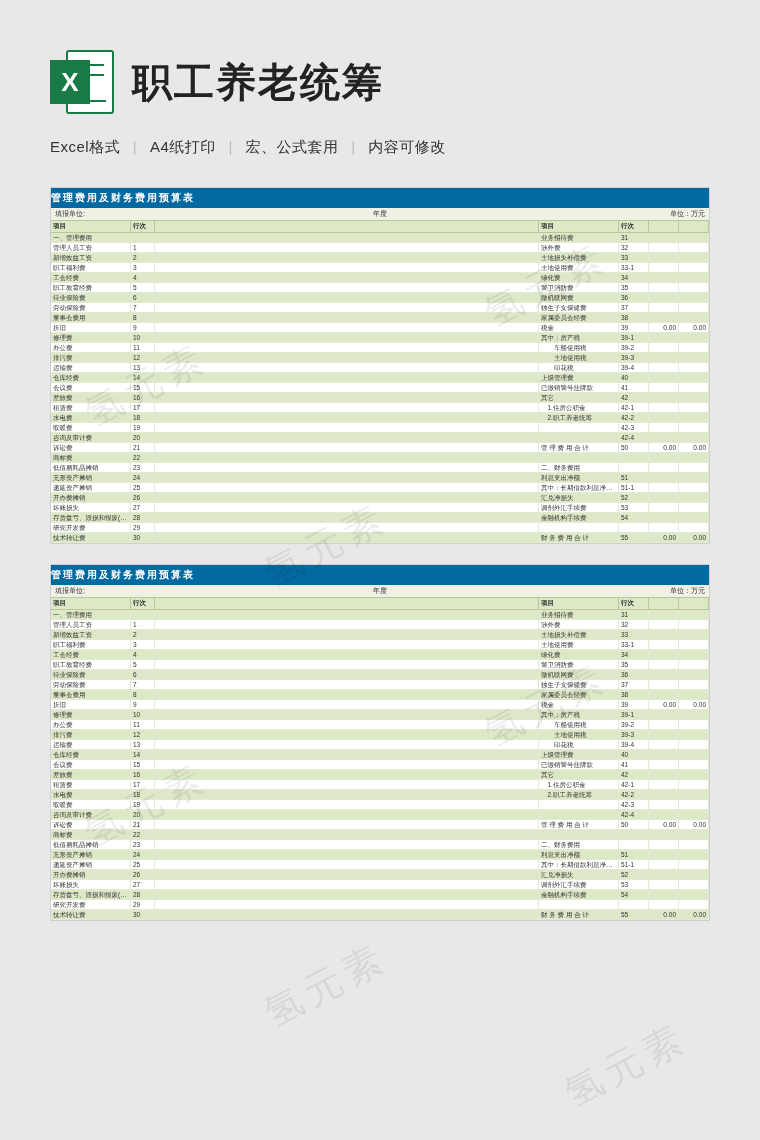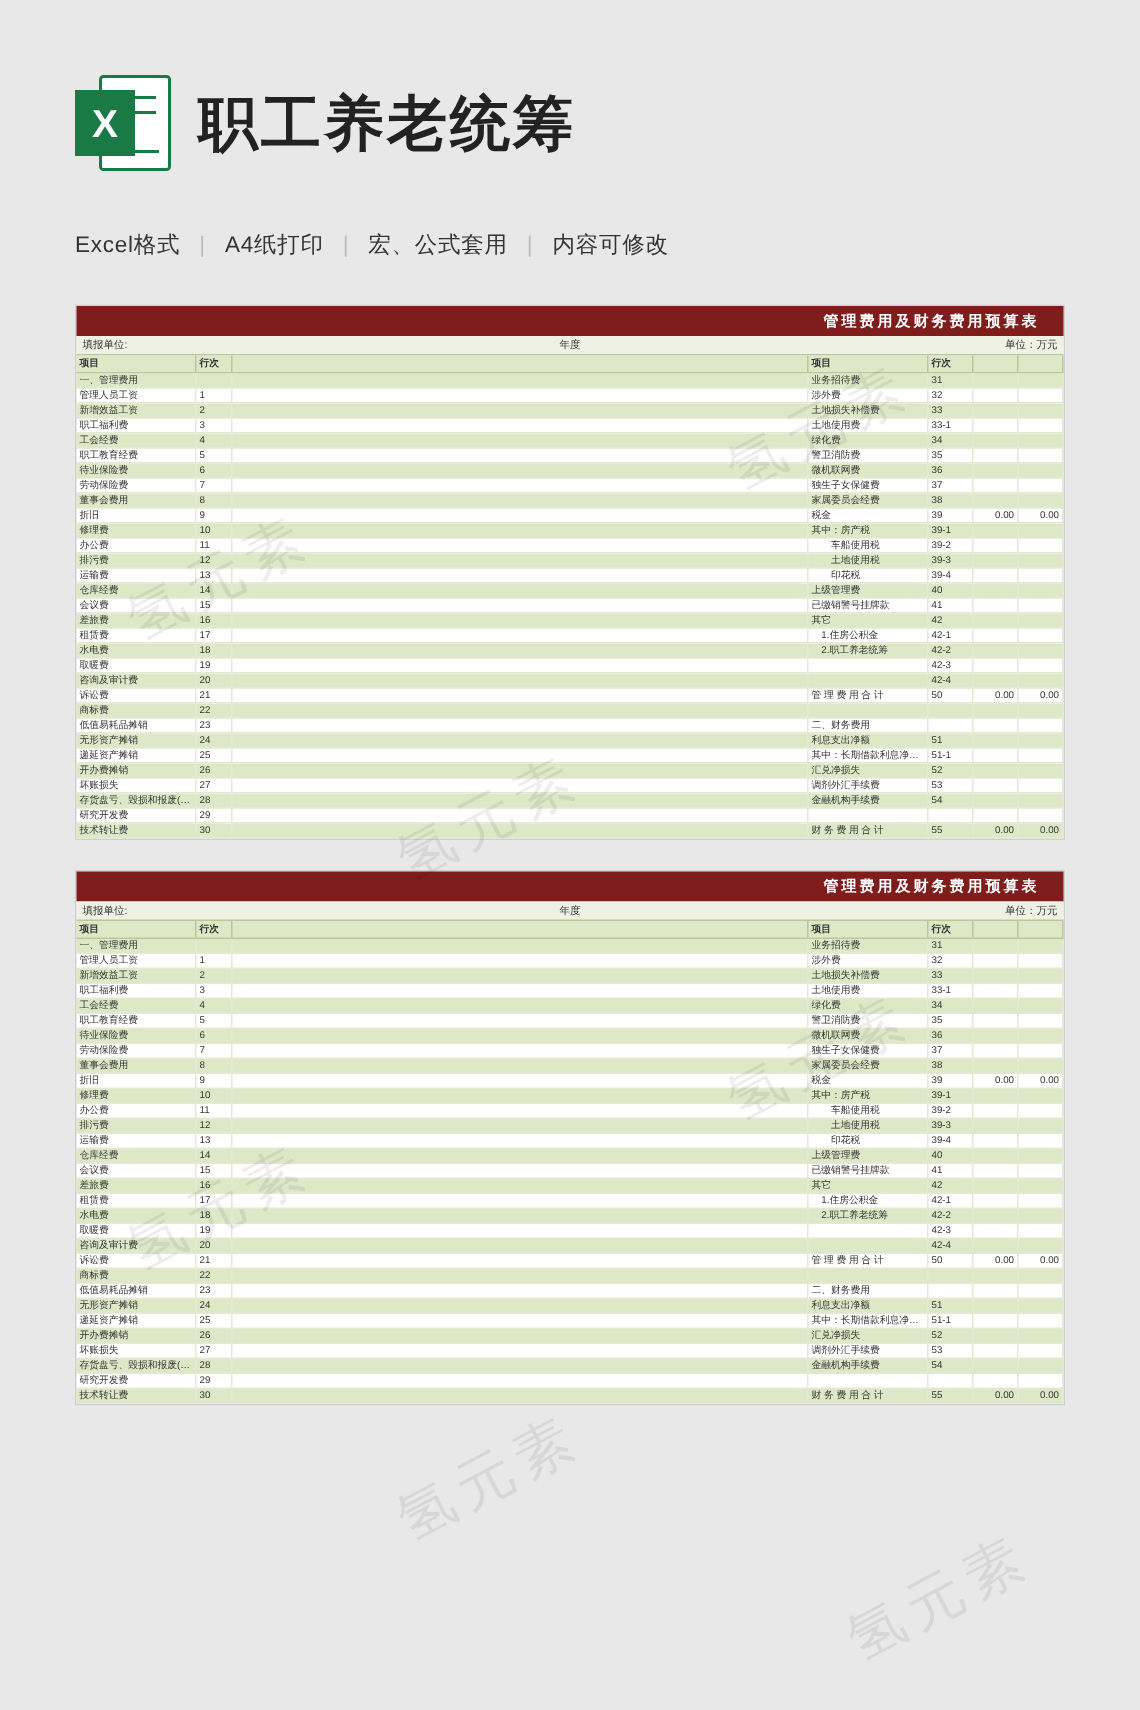--- a/index.html
+++ b/index.html
@@ -42,37 +42,37 @@
     display:flex;align-items:center;justify-content:center;
   }
   .x-icon .front span {
     color:#fff; font-weight:bold; font-size:26px; font-family: Arial;
   }
   .title-main {
     font-size: 40px; font-weight: 800; color: #222; letter-spacing: 2px;
   }
   .subline {
     padding: 0 50px 20px 50px;
-    font-size: 15px; color: #333; letter-spacing: 0.5px; margin-top: 16px;
+    font-size: 15px; color: #333; letter-spacing: 0.5px;
   }
   .sep { color: #bbb; margin: 0 8px; }
 
   .sheet {
     margin: 10px 50px 20px 50px;
     background: #fff;
     border: 1px solid #cfcfcf;
     font-size: 7px;
     color: #333;
     position: relative;
   }
   .sheet-title {
-    background: #7f1d1d;
+    background: #0369a1;
     color: #fff;
-    text-align: right;
-    padding: 3px 16px;
+    text-align: left;
+    padding: 3px 0;
     font-size: 10px;
     font-weight: bold;
     letter-spacing: 2px;
   }
   .meta-row {
     display: flex;
     background: #eef1e4;
     border-bottom: 1px solid #b7c999;
     padding: 1px 4px;
     font-size: 7px;

